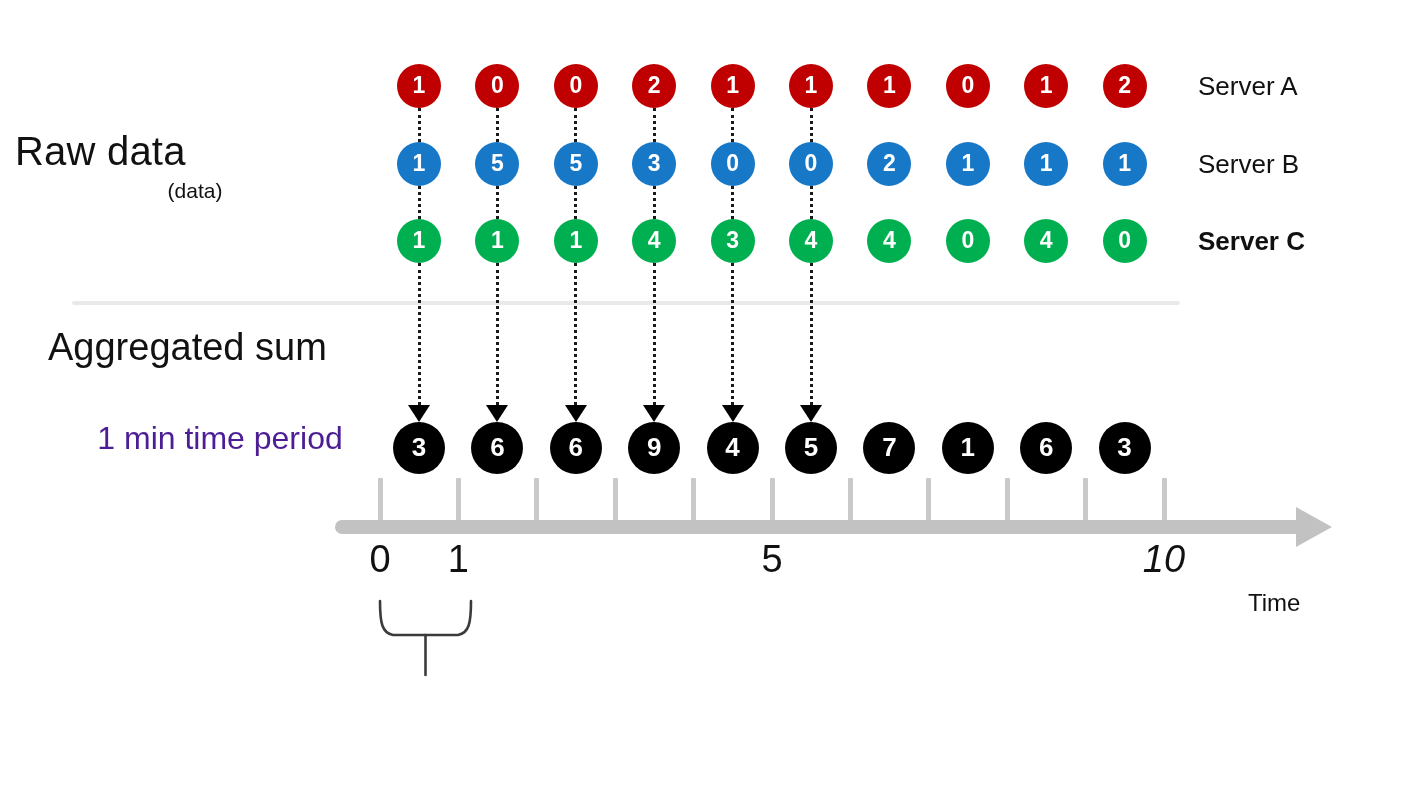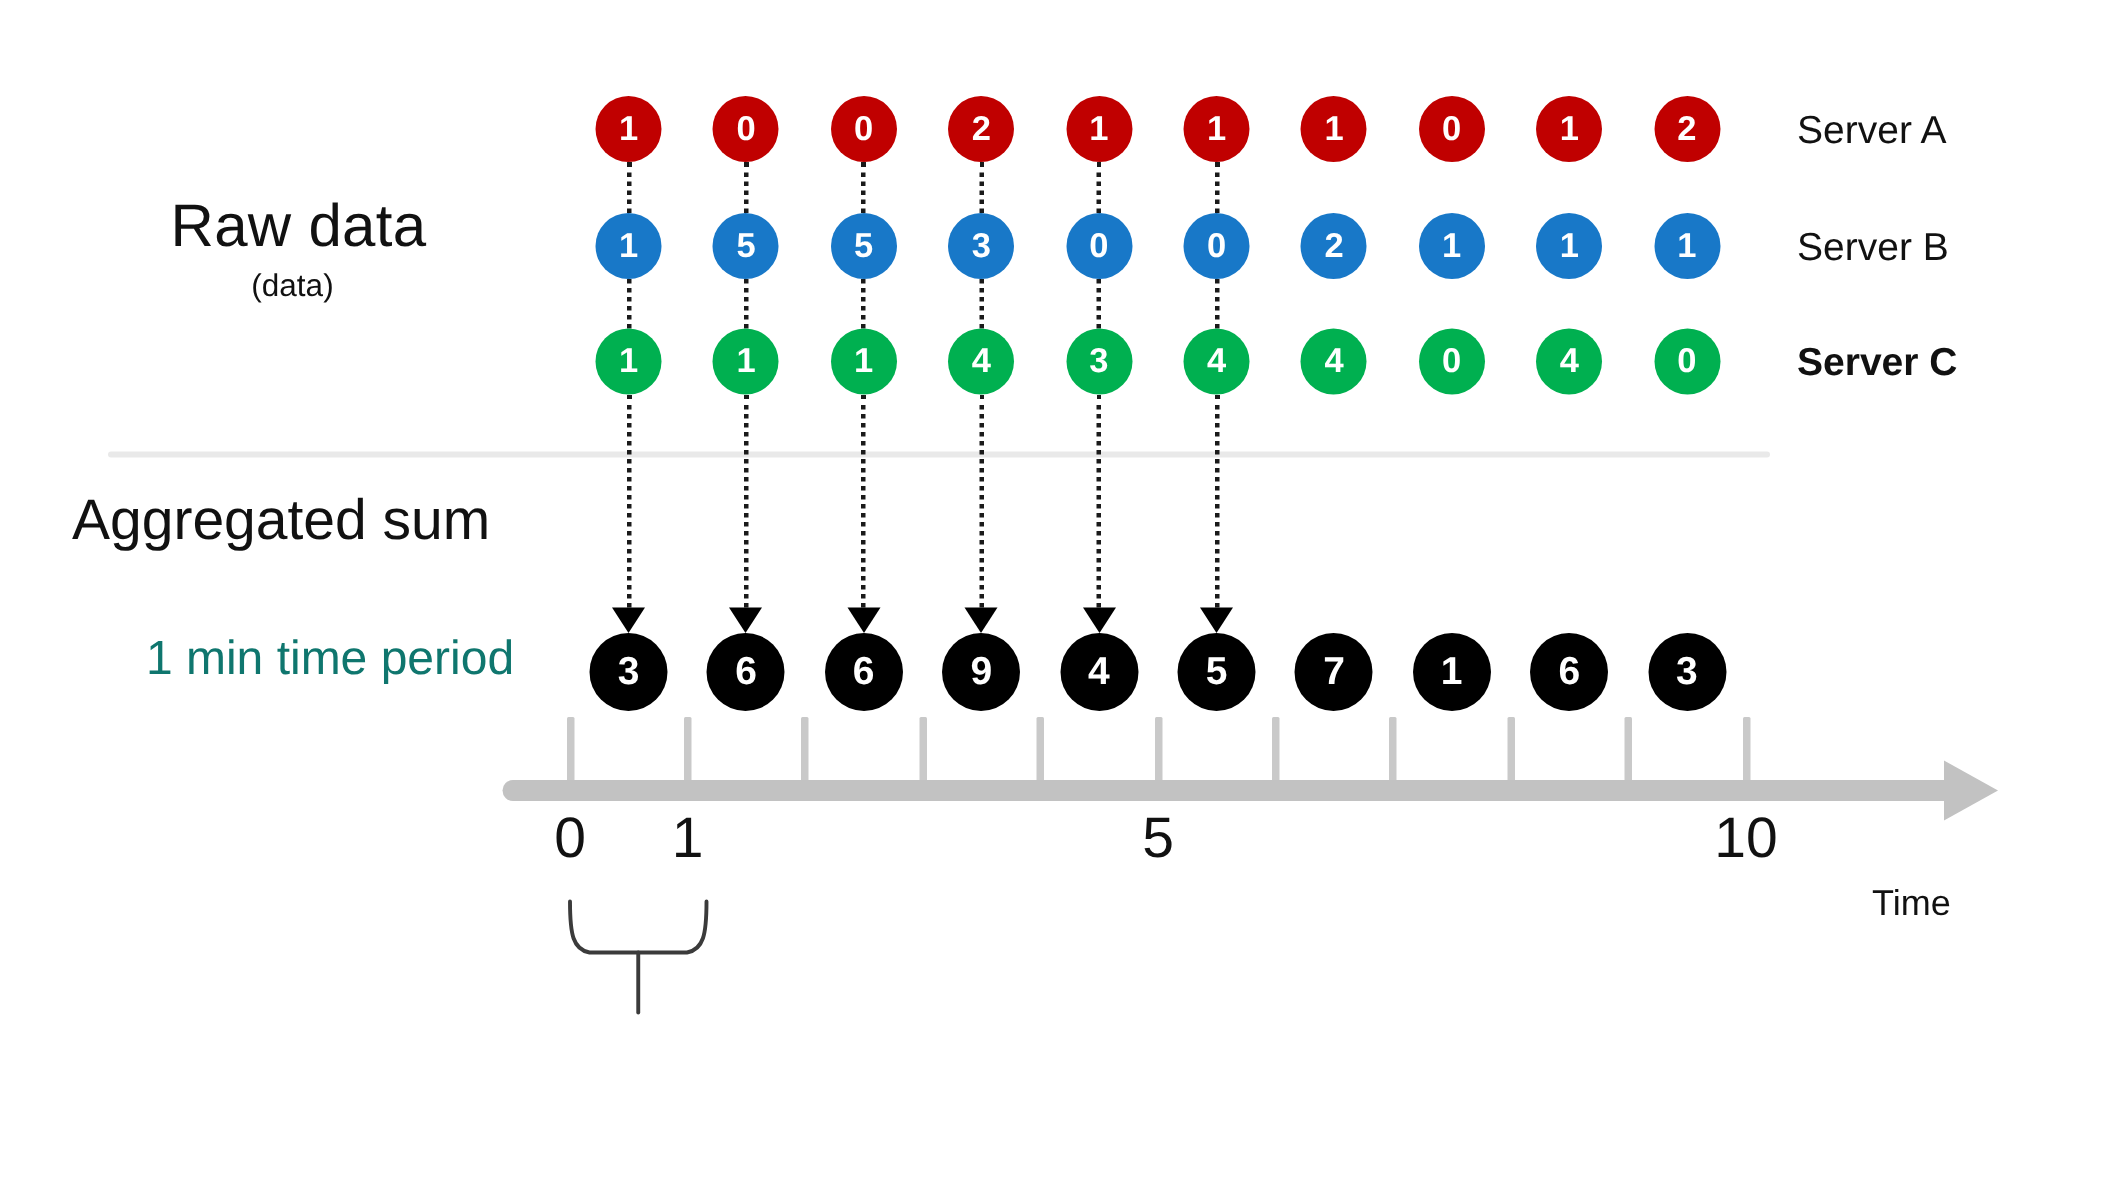--- a/index.html
+++ b/index.html
@@ -18,24 +18,23 @@
     height: 802px;
     background: #ffffff;
     overflow: hidden;
   }
 
   
   .abs { position: absolute; }
 
   
   .label-raw {
-    left: 4px;
+    left: 15px;
     top: 128px;
     width: 390px;
-    text-align: center;
     font-size: 40px;
     line-height: 46px;
     color: #111111;
     letter-spacing: 0.2px;
   }
   .label-raw-sub {
     left: 0px;
     top: 179px;
     width: 390px;
     text-align: center;
@@ -51,21 +50,21 @@
     color: #111111;
     white-space: nowrap;
   }
   .label-period {
     left: 60px;
     top: 418px;
     width: 320px;
     text-align: center;
     font-size: 32px;
     line-height: 40px;
-    color: #0f766e;
+    color: #4c1d95;
   }
 
   
   .server-label {
     left: 1198px;
     font-size: 26px;
     line-height: 38px;
     color: #111111;
     white-space: nowrap;
   }
@@ -347,21 +346,21 @@
       <div class="abs tick" style="left: 693.6px;"></div>
       <div class="abs tick" style="left: 772px;"></div>
       <div class="abs tick" style="left: 850.4px;"></div>
       <div class="abs tick" style="left: 928.8px;"></div>
       <div class="abs tick" style="left: 1007.2px;"></div>
       <div class="abs tick" style="left: 1085.6px;"></div>
       <div class="abs tick" style="left: 1164px;"></div>
       <div class="abs tick-label" style="left: 380px;">0</div>
       <div class="abs tick-label" style="left: 458.4px;">1</div>
       <div class="abs tick-label" style="left: 772px;">5</div>
-      <div class="abs tick-label" style="left: 1164px;">10</div>
+      <div class="abs tick-label" style="left: 1164px; font-style: italic;">10</div>
     </div>
 
   <div class="abs axis-line"></div>
   <div class="abs axis-arrow"></div>
   <div class="abs axis-title">Time</div>
 
   <svg class="abs brace" width="130" height="90" viewBox="0 0 130 90">
     <path d="M20 8 C20 30, 22 40, 33 42 L98 42 C109 40, 111 30, 111 8" fill="none" stroke="#3b3b3b" stroke-width="2.6" stroke-linecap="round"></path>
     <path d="M65.5 42 L65.5 82" fill="none" stroke="#3b3b3b" stroke-width="2.6" stroke-linecap="round"></path>
   </svg>

